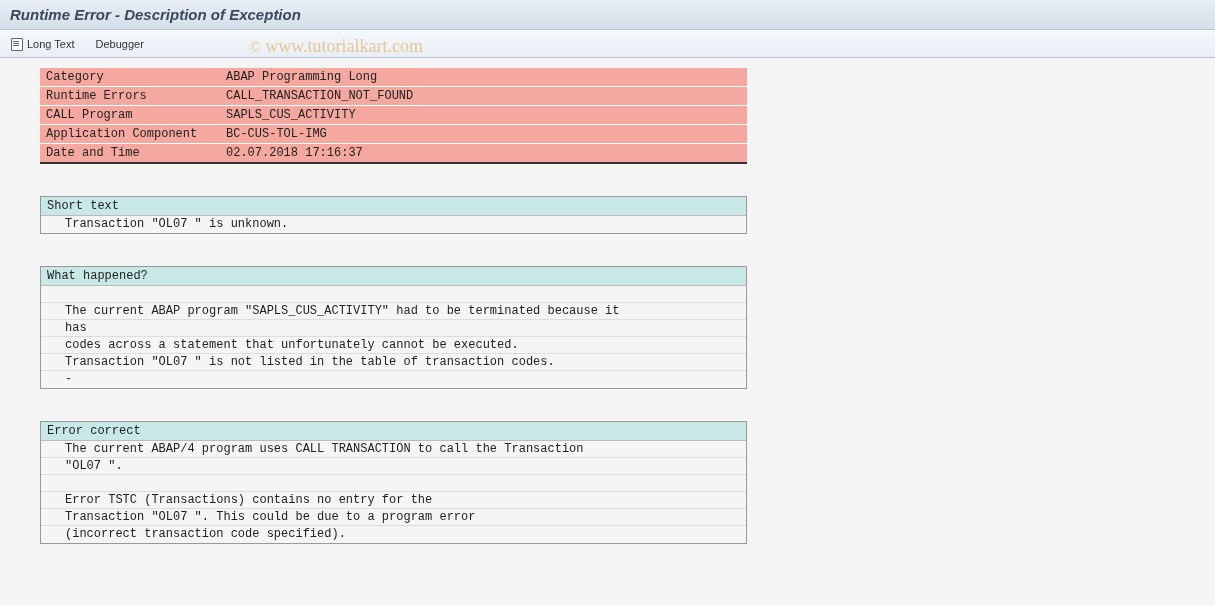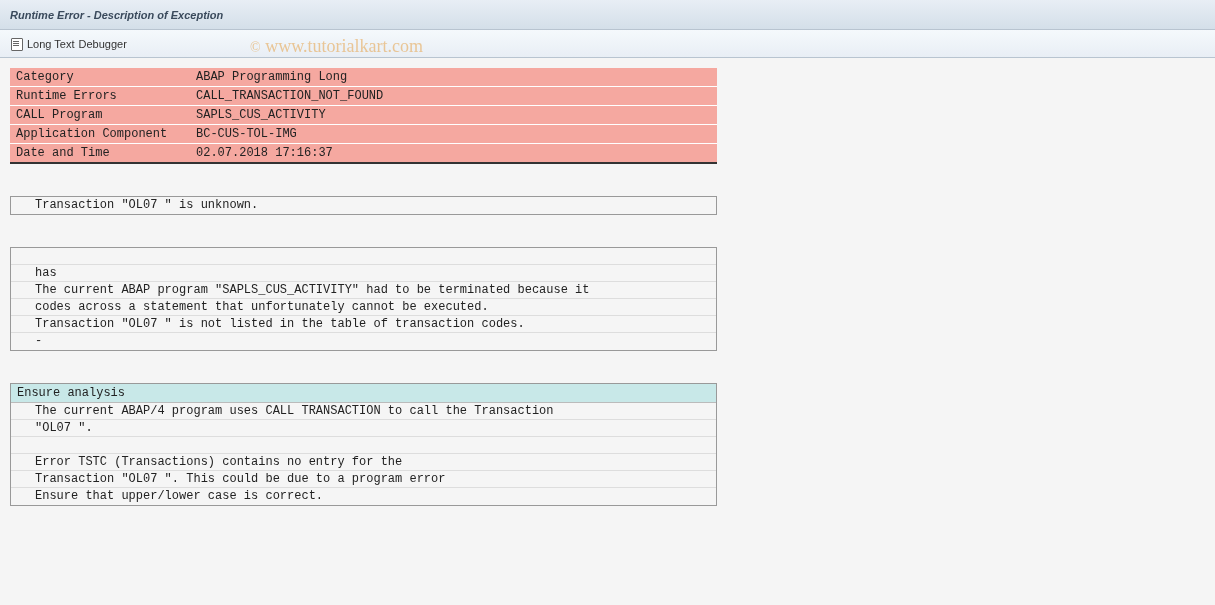--- a/index.html
+++ b/index.html
@@ -18,33 +18,33 @@
     }
     .title-bar {
       background: linear-gradient(to bottom, #e8eef5 0%, #d4dfe9 100%);
       border-bottom: 1px solid #b8c4d0;
       padding: 6px 10px;
       height: 30px;
       display: flex;
       align-items: center;
     }
     .title-text {
-      font-size: 11px;
+      font-size: 15px;
       font-style: italic;
       font-weight: bold;
       color: #3a4a5c;
     }
     .toolbar {
       background: linear-gradient(to bottom, #f5f9fc 0%, #e8eef5 100%);
       border-bottom: 1px solid #b8c4d0;
       padding: 5px 10px;
       height: 28px;
       display: flex;
       align-items: center;
-      gap: 4px;
+      gap: 21px;
     }
     .toolbar-item {
       display: flex;
       align-items: center;
       gap: 3px;
       font-size: 11px;
       color: #333;
       cursor: pointer;
     }
     .long-text-icon {
@@ -69,20 +69,21 @@
       position: absolute;
       left: 3px;
       top: 4px;
       width: 6px;
       height: 1px;
       background: #666;
       box-shadow: 0 2px 0 #666, 0 4px 0 #666;
     }
     .content-area {
       padding: 10px;
+      margin-left: 30px;
     }
     .info-table {
       width: 707px;
       border-collapse: collapse;
       font-family: "Courier New", monospace;
       font-size: 12px;
       border-bottom: 2px solid #333;
     }
     .info-row {
       background: #f5a8a0;
@@ -172,34 +173,36 @@
         </tr>
         <tr class="info-row">
           <td class="info-label">Date and Time</td>
           <td>02.07.2018 17:16:37</td>
         </tr>
       </tbody>
   </table>
 
   <div id="sections-container">
       <div class="section-box">
+        <div class="section-header">Short text</div>
         <div class="section-line">Transaction "OL07 " is unknown.</div>
       </div>
       <div class="section-box">
+        <div class="section-header">What happened?</div>
         <div class="section-line">&nbsp;</div>
+        <div class="section-line">The current ABAP program "SAPLS_CUS_ACTIVITY" had to be terminated because it</div>
         <div class="section-line"> has</div>
-        <div class="section-line">The current ABAP program "SAPLS_CUS_ACTIVITY" had to be terminated because it</div>
         <div class="section-line">codes across a statement that unfortunately cannot be executed.</div>
         <div class="section-line">Transaction "OL07 " is not listed in the table of transaction codes.</div>
         <div class="section-line">-</div>
       </div>
       <div class="section-box">
-        <div class="section-header">Ensure analysis</div>
+        <div class="section-header">Error correct</div>
         <div class="section-line">The current ABAP/4 program uses CALL TRANSACTION to call the Transaction</div>
         <div class="section-line">"OL07 ".</div>
         <div class="section-line">&nbsp;</div>
         <div class="section-line">Error TSTC (Transactions) contains no entry for the</div>
         <div class="section-line">Transaction "OL07 ". This could be due to a program error</div>
-        <div class="section-line">Ensure that upper/lower case is correct.</div>
+        <div class="section-line">(incorrect transaction code specified).</div>
       </div>
     </div>
 
 </div>
 
 </body></html>

